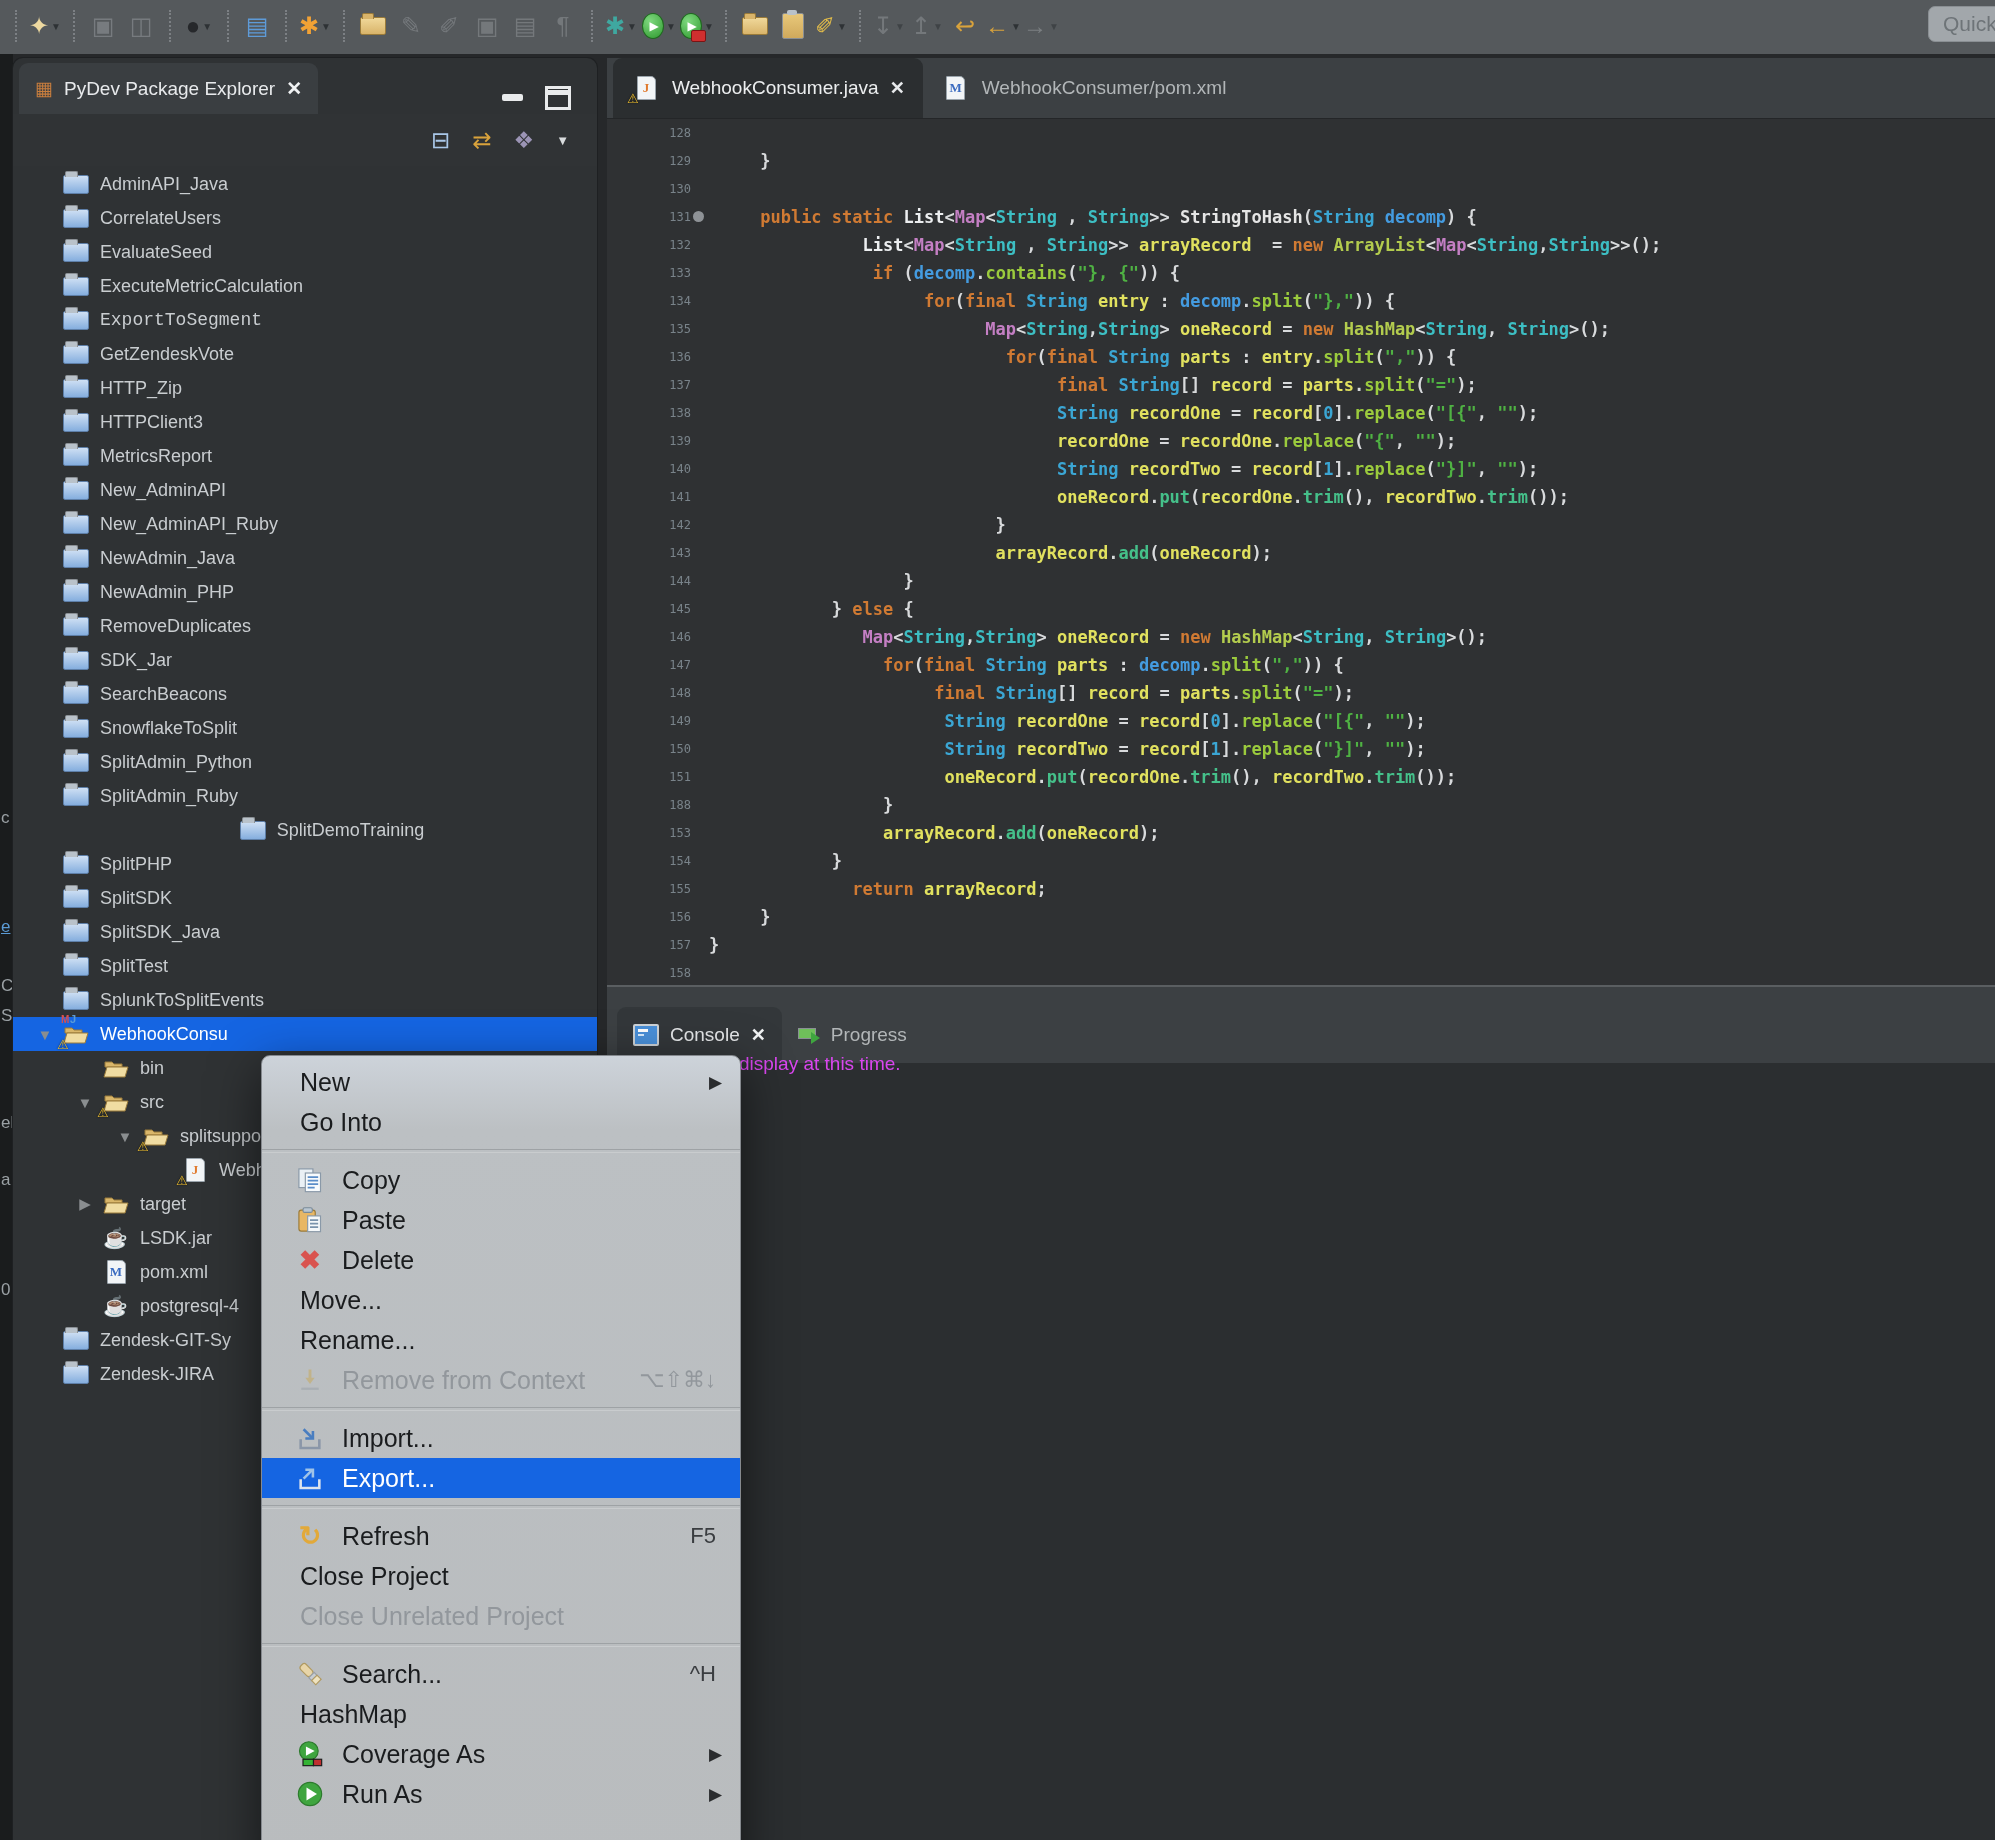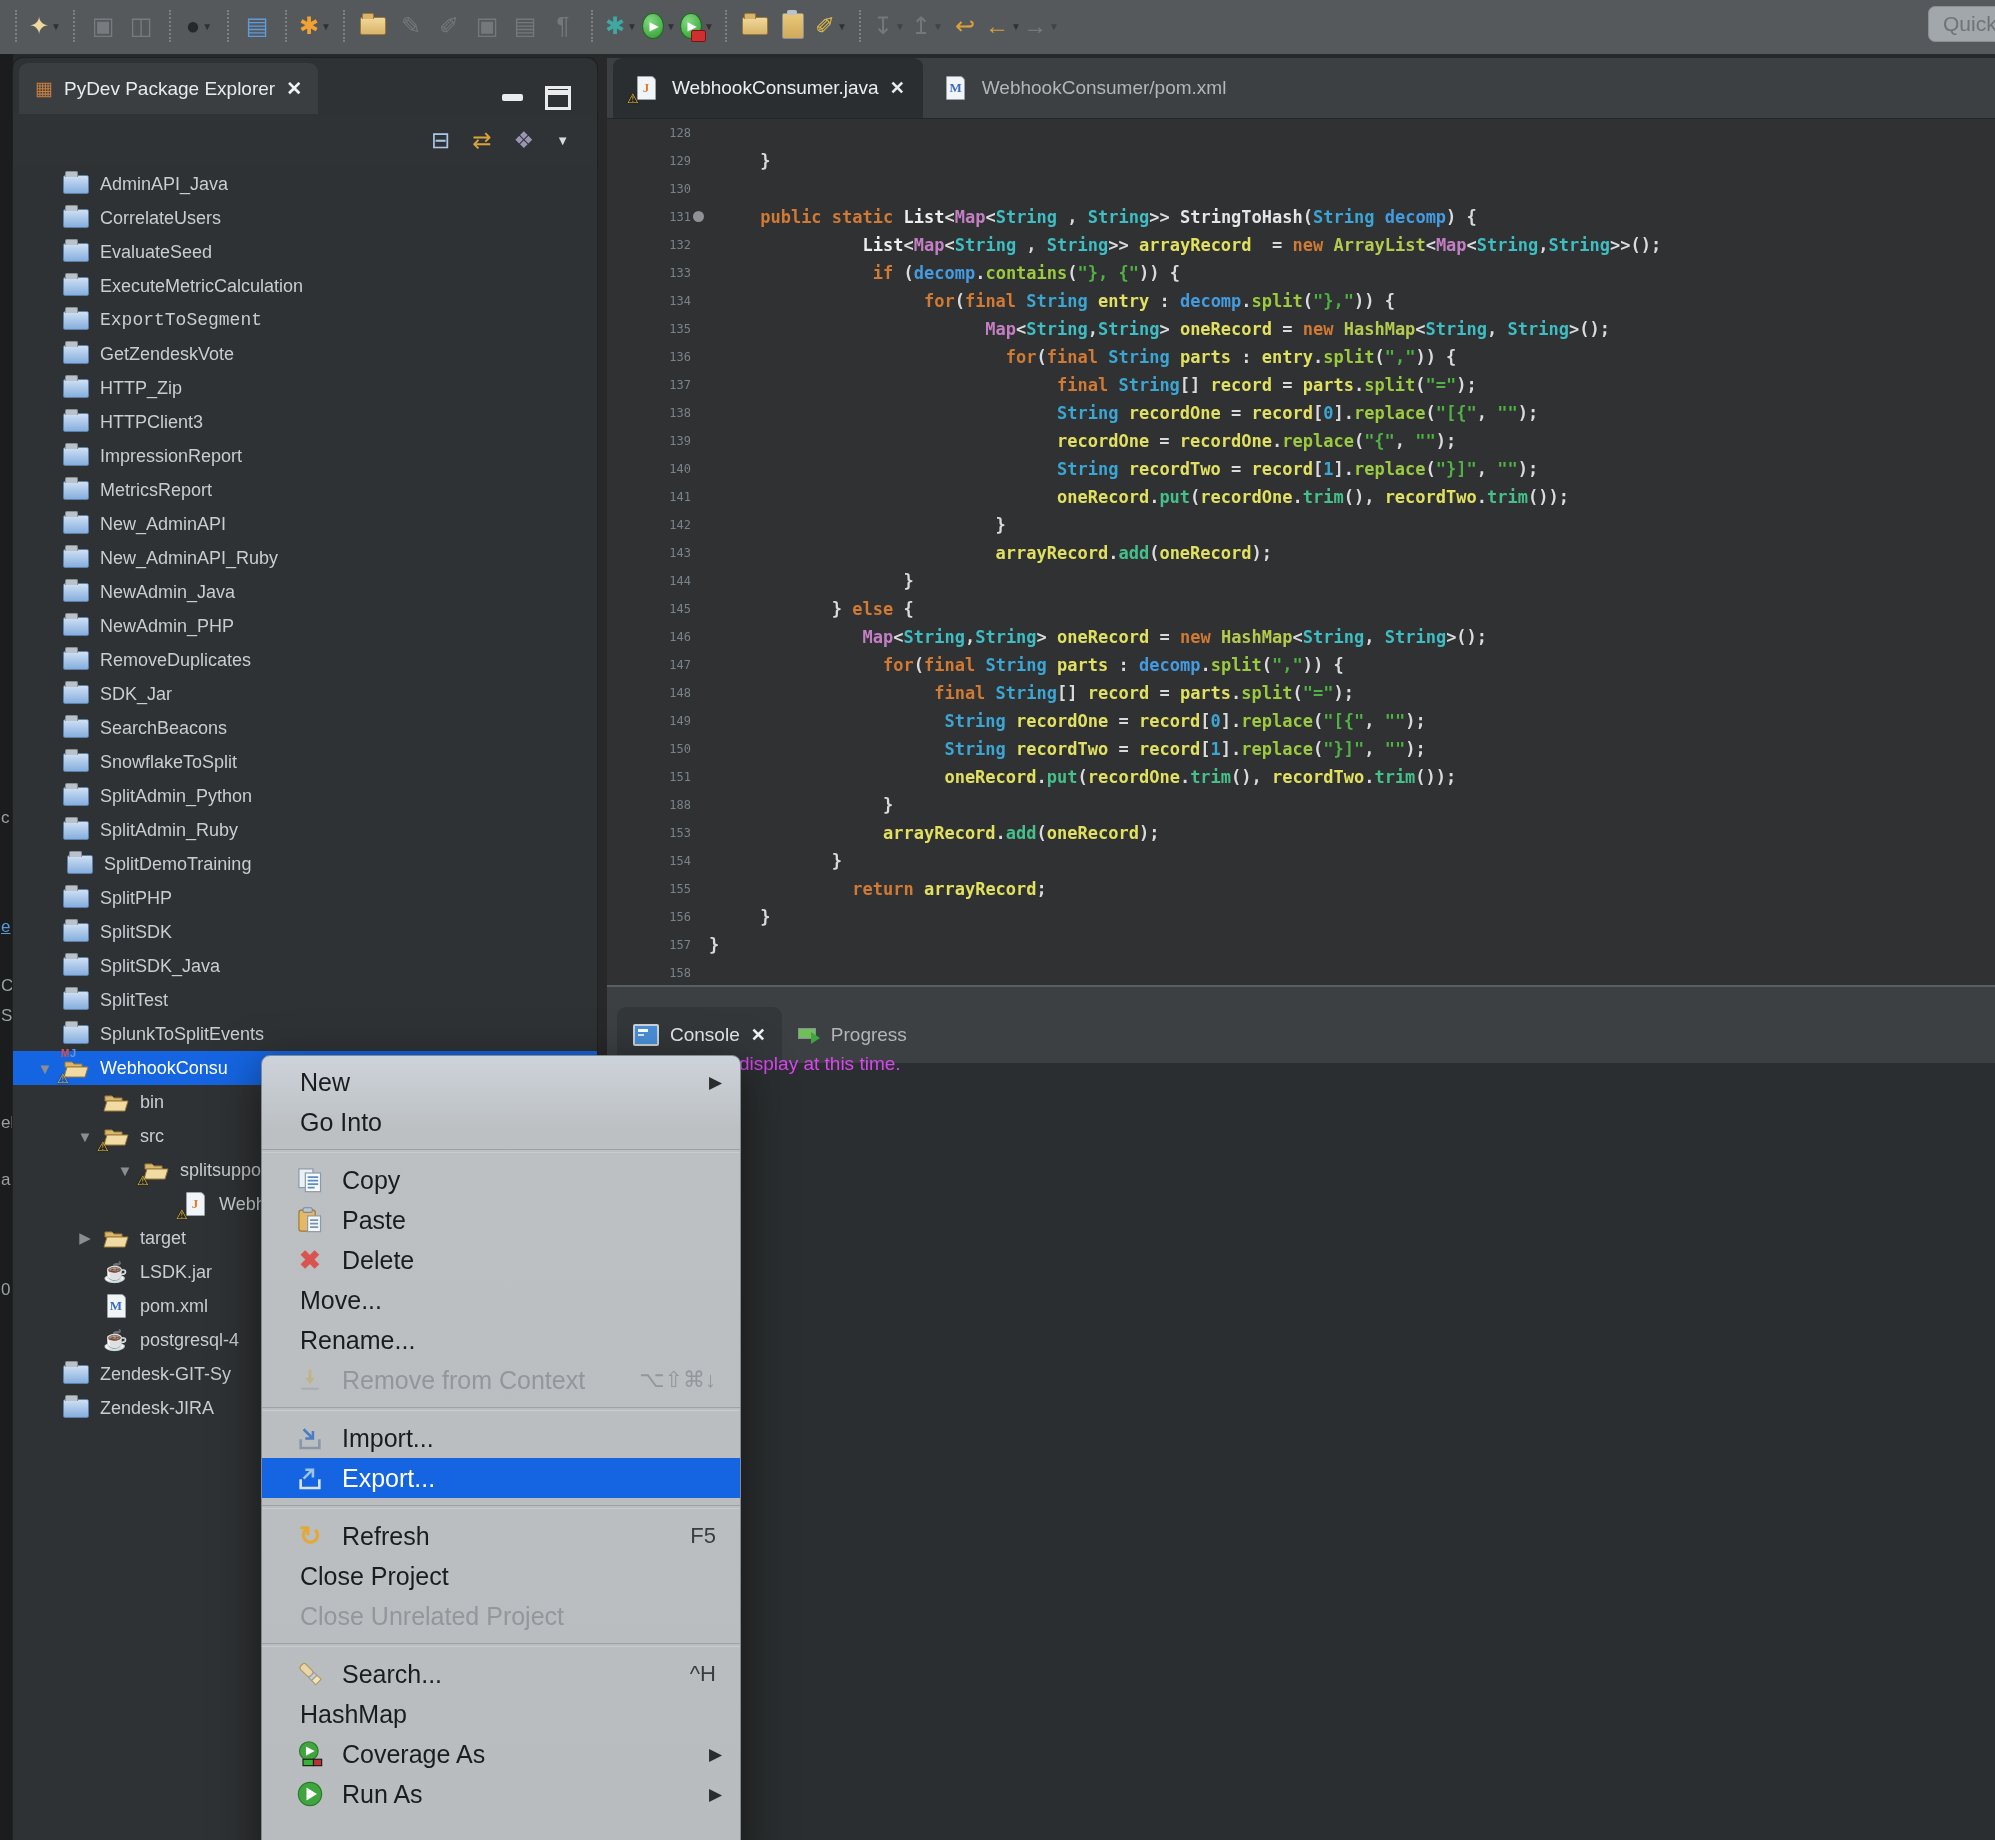--- a/index.html
+++ b/index.html
@@ -311,27 +311,20 @@
           <span class="ticon">
             <span class="fold-proj"></span>
           </span>
           <span class="lbl">HTTPClient3</span>
         </div>
         <div class="trow" style="padding-left: 16px;">
           <span class="exp"></span>
           <span class="ticon">
             <span class="fold-proj"></span>
           </span>
-          <span class="lbl">ImpressionReport</span>
-        </div>
-        <div class="trow" style="padding-left: 16px;">
-          <span class="exp"></span>
-          <span class="ticon">
-            <span class="fold-proj"></span>
-          </span>
           <span class="lbl">MetricsReport</span>
         </div>
         <div class="trow" style="padding-left: 16px;">
           <span class="exp"></span>
           <span class="ticon">
             <span class="fold-proj"></span>
           </span>
           <span class="lbl">New_AdminAPI</span>
         </div>
         <div class="trow" style="padding-left: 16px;">
@@ -390,21 +383,21 @@
           </span>
           <span class="lbl">SplitAdmin_Python</span>
         </div>
         <div class="trow" style="padding-left: 16px;">
           <span class="exp"></span>
           <span class="ticon">
             <span class="fold-proj"></span>
           </span>
           <span class="lbl">SplitAdmin_Ruby</span>
         </div>
-        <div class="trow" style="padding-left: 20px;">
+        <div class="trow" style="padding-left: 20px; justify-content: center;">
           <span class="exp"></span>
           <span class="ticon">
             <span class="fold-proj"></span>
           </span>
           <span class="lbl">SplitDemoTraining</span>
         </div>
         <div class="trow" style="padding-left: 16px;">
           <span class="exp"></span>
           <span class="ticon">
             <span class="fold-proj"></span>

